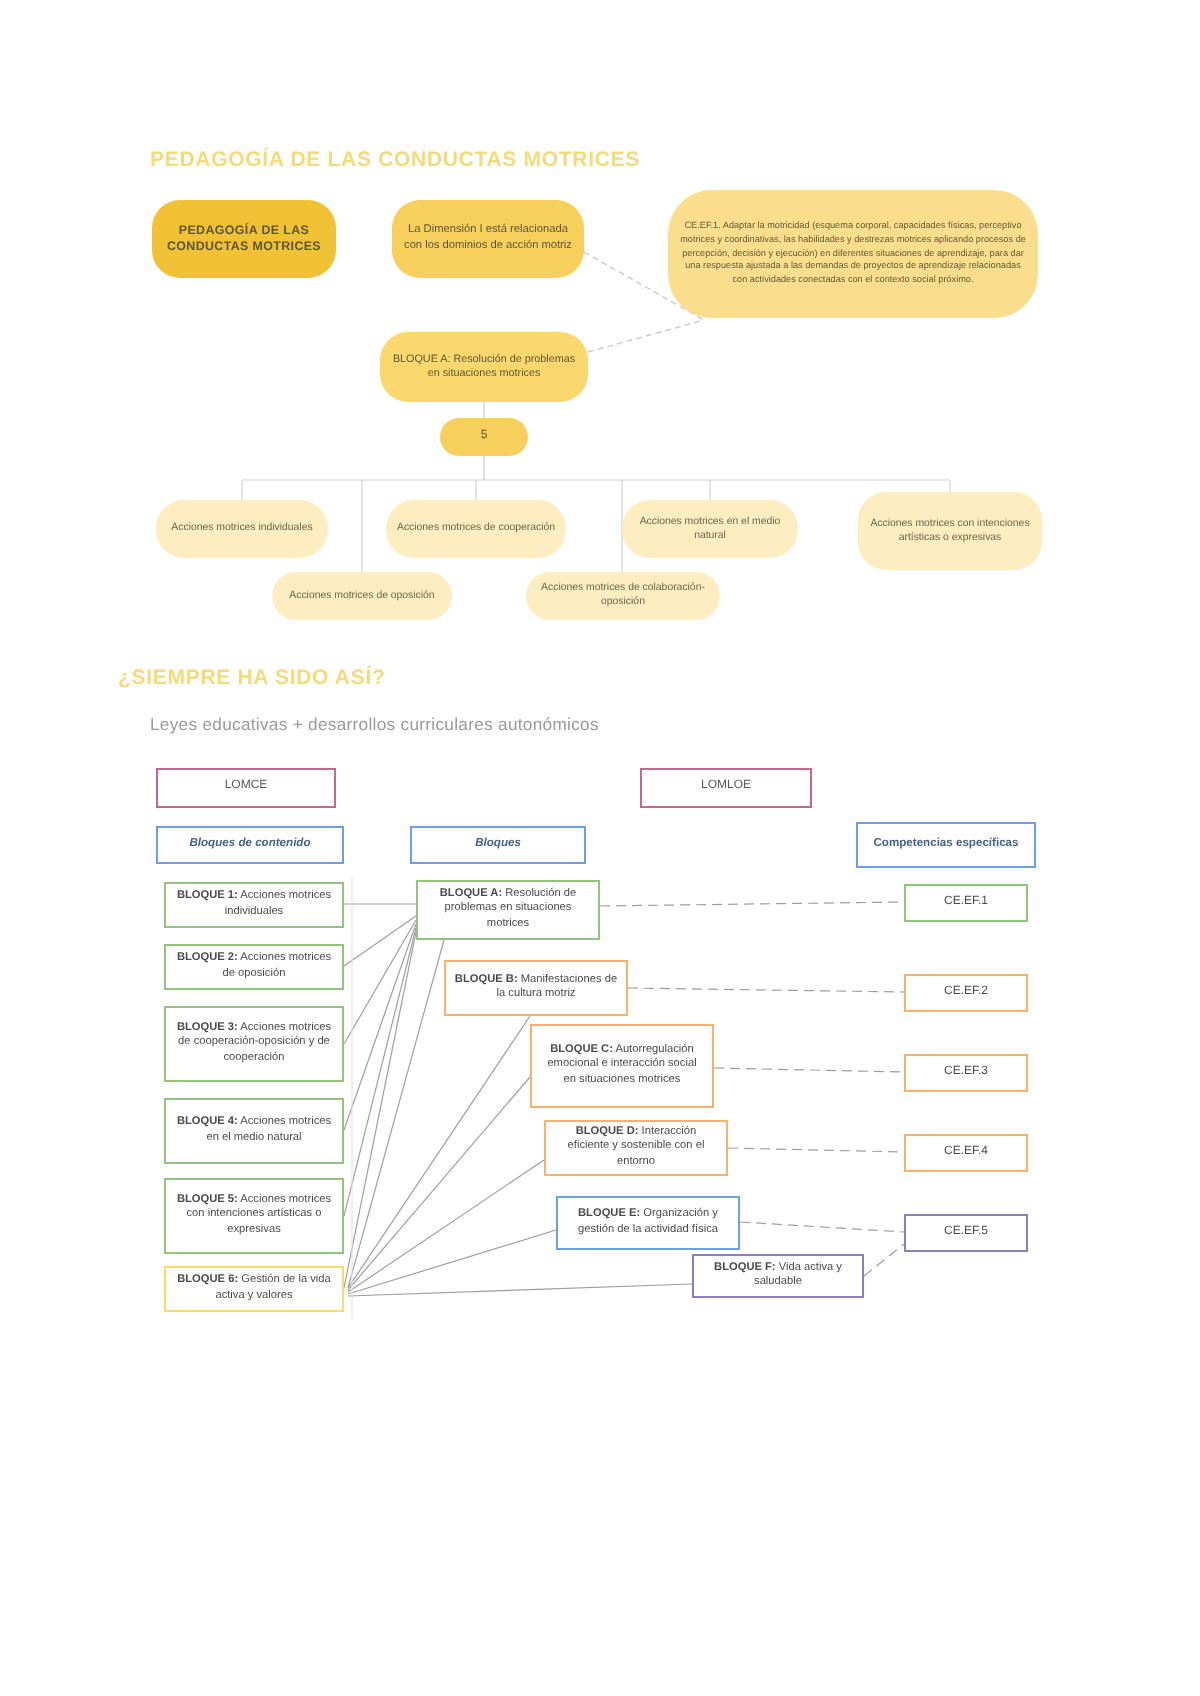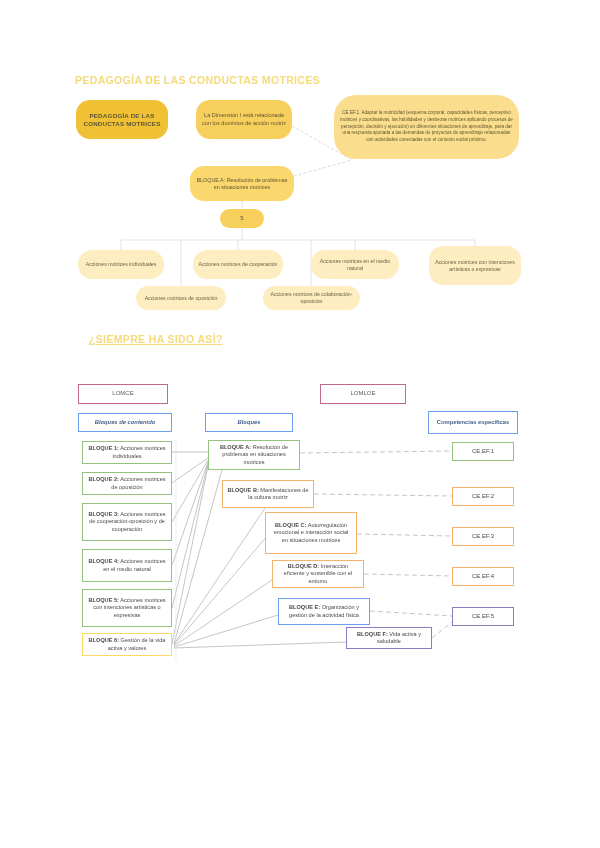--- a/index.html
+++ b/index.html
@@ -28,21 +28,21 @@
   
   .section-title {
     position: absolute;
     font-size: 10.5px;
     font-weight: 600;
     letter-spacing: 0.35px;
     color: #f5da7a;
     white-space: nowrap;
   }
   #title-1 { left: 75px; top: 74px; }
-  #title-2 { left: 89px; top: 333px; text-decoration: underline; }
+  #title-2 { left: 59px; top: 333px; }
 
   .subtitle {
     position: absolute;
     left: 75px;
     top: 357px;
     font-size: 8.6px;
     color: #9a9a9a;
     letter-spacing: 0.15px;
     white-space: nowrap;
   }
@@ -219,20 +219,21 @@
 
     <div class="pill cream" id="n-c1">Acciones motrices individuales</div>
     <div class="pill cream" id="n-c2">Acciones motrices de cooperación</div>
     <div class="pill cream" id="n-c3">Acciones motrices en el medio natural</div>
     <div class="pill cream" id="n-c4">Acciones motrices con intenciones artísticas o expresivas</div>
     <div class="pill cream" id="n-c5">Acciones motrices de oposición</div>
     <div class="pill cream" id="n-c6">Acciones motrices de colaboración-oposición</div>
   </div>
 
   <div class="section-title" id="title-2">¿SIEMPRE HA SIDO ASÍ?</div>
+  <div class="subtitle">Leyes educativas + desarrollos curriculares autonómicos</div>
 
   <div class="map2">
 
     <svg class="wires">
       <g stroke="#9e9e9e" stroke-width="0.6" fill="none">
 
         <path d="M172 122 L 208 122"></path>
         <path d="M172 153 L 208 128"></path>
         <path d="M172 192 L 208 130"></path>
         <path d="M172 235 L 208 132"></path>

